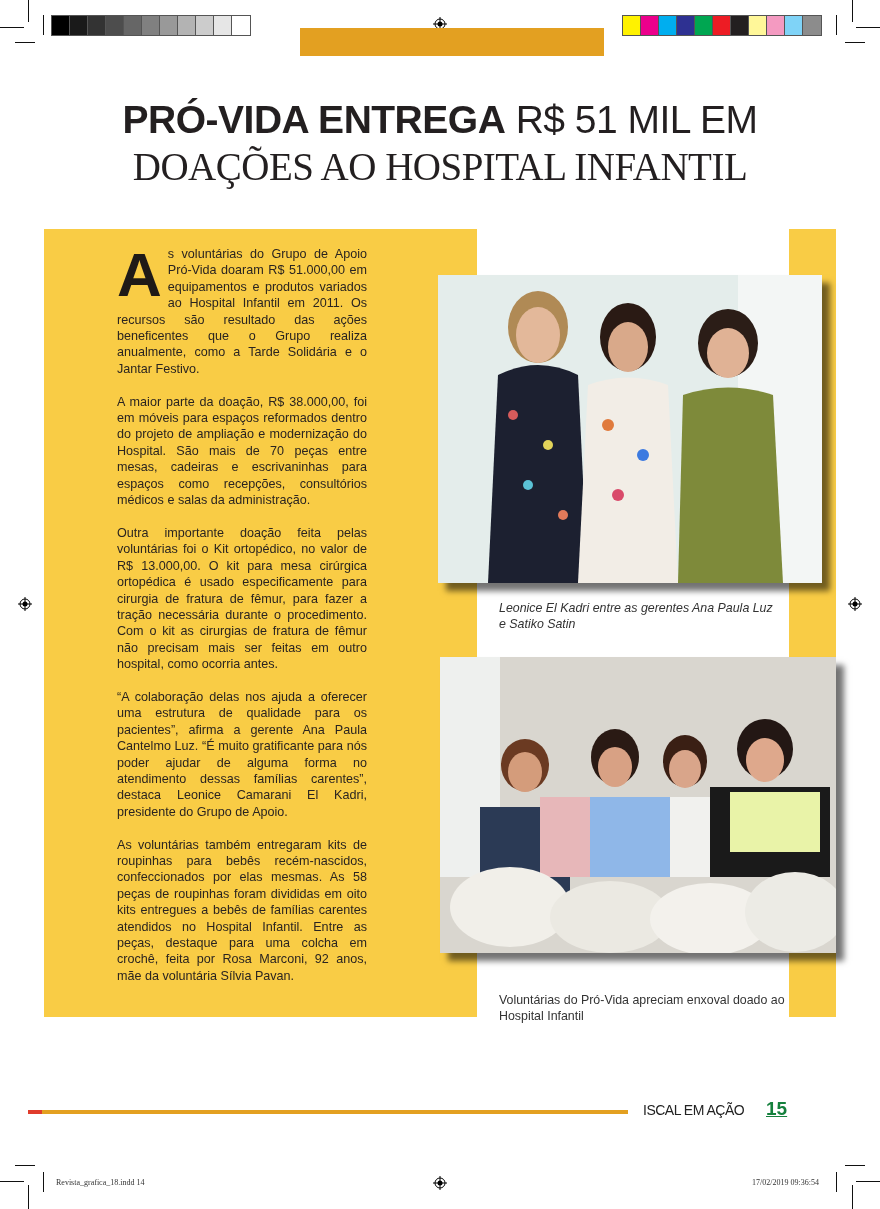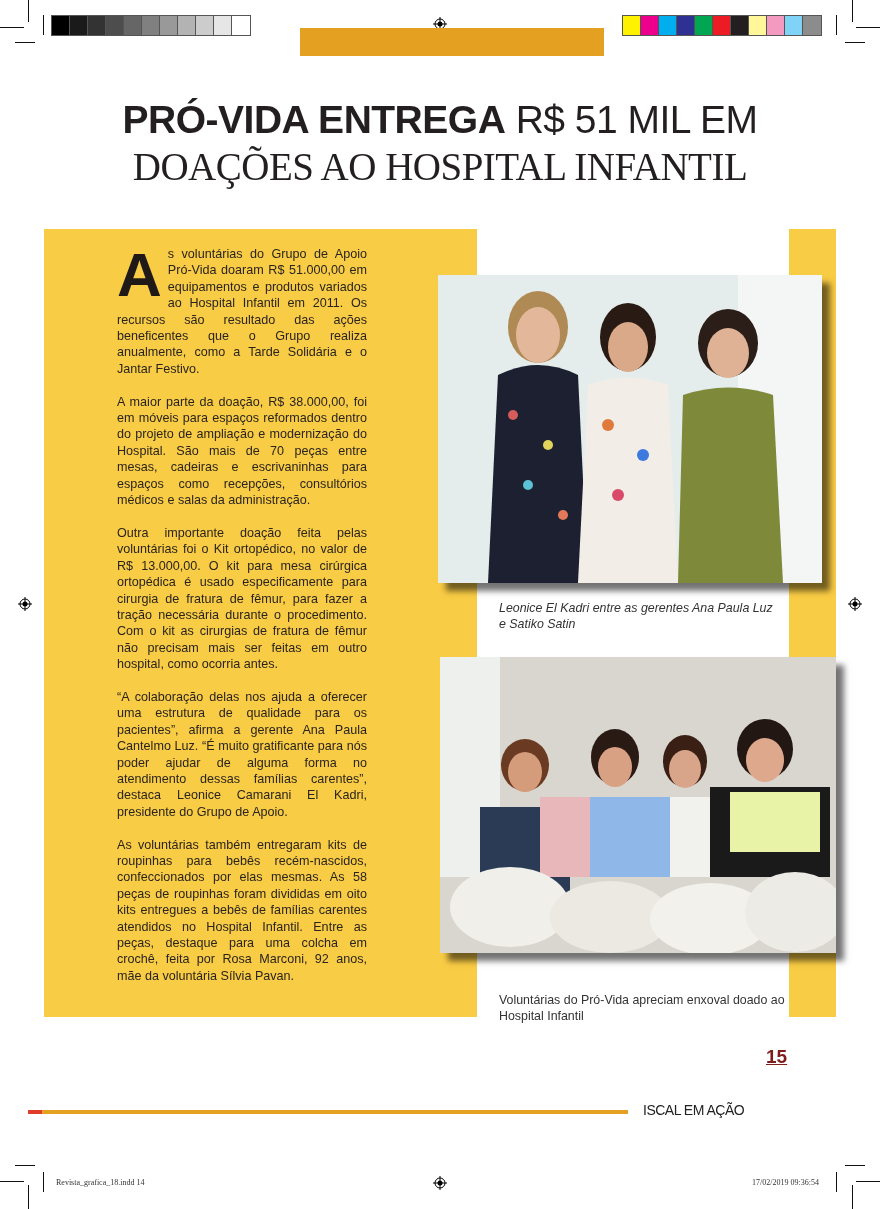--- a/index.html
+++ b/index.html
@@ -18,21 +18,21 @@
   .yellow-left { position:absolute; left:44px; top:229px; width:433px; height:788px; background:#f9cc45; }
   .yellow-right { position:absolute; left:789px; top:229px; width:47px; height:788px; background:#f9cc45; }
   .body-col { position:absolute; left:117px; top:246px; width:250px; font-size:12.6px; line-height:16.4px; text-align:justify; color:#2a2420; }
   .body-col p { margin:0 0 16.4px 0; }
   .dropcap { float:left; font-size:62px; line-height:50px; font-weight:900; margin:4px 6px 0 0; color:#1f1a17; }
   .photo { position:absolute; overflow:hidden; box-shadow:8px 8px 6px rgba(0,0,0,0.55); }
   .caption { position:absolute; font-size:12.4px; line-height:16px; color:#333; }
   .footer-line { position:absolute; top:1110px; height:4px; left:28px; width:600px; background:#e3a021; }
   .footer-red { position:absolute; top:1110px; height:4px; left:28px; width:14px; background:#e03c2c; }
   .footer-brand { position:absolute; left:643px; top:1102px; font-size:14px; letter-spacing:-0.5px; color:#222; }
-  .footer-page { position:absolute; left:766px; top:1046px; font-size:19px; font-weight:700; color:#7f1d1d;text-decoration:underline; }
+  .footer-page { position:absolute; left:766px; top:1098px; font-size:19px; font-weight:700; color:#15803d;text-decoration:underline; }
   .slug { position:absolute; top:1178px; font-family:"Liberation Serif", serif; font-size:8px; color:#333; }
 </style>
 </head>
 <body>
 
 <div class="cm" style="left:28px;top:0;width:1px;height:22px;"></div>
 <div class="cm" style="left:0;top:27px;width:24px;height:1px;"></div>
 <div class="cm" style="left:15px;top:42px;width:20px;height:1px;"></div>
 <div class="cm" style="left:43px;top:15px;width:1px;height:20px;"></div>
 <div class="cm" style="left:852px;top:0;width:1px;height:22px;"></div>

